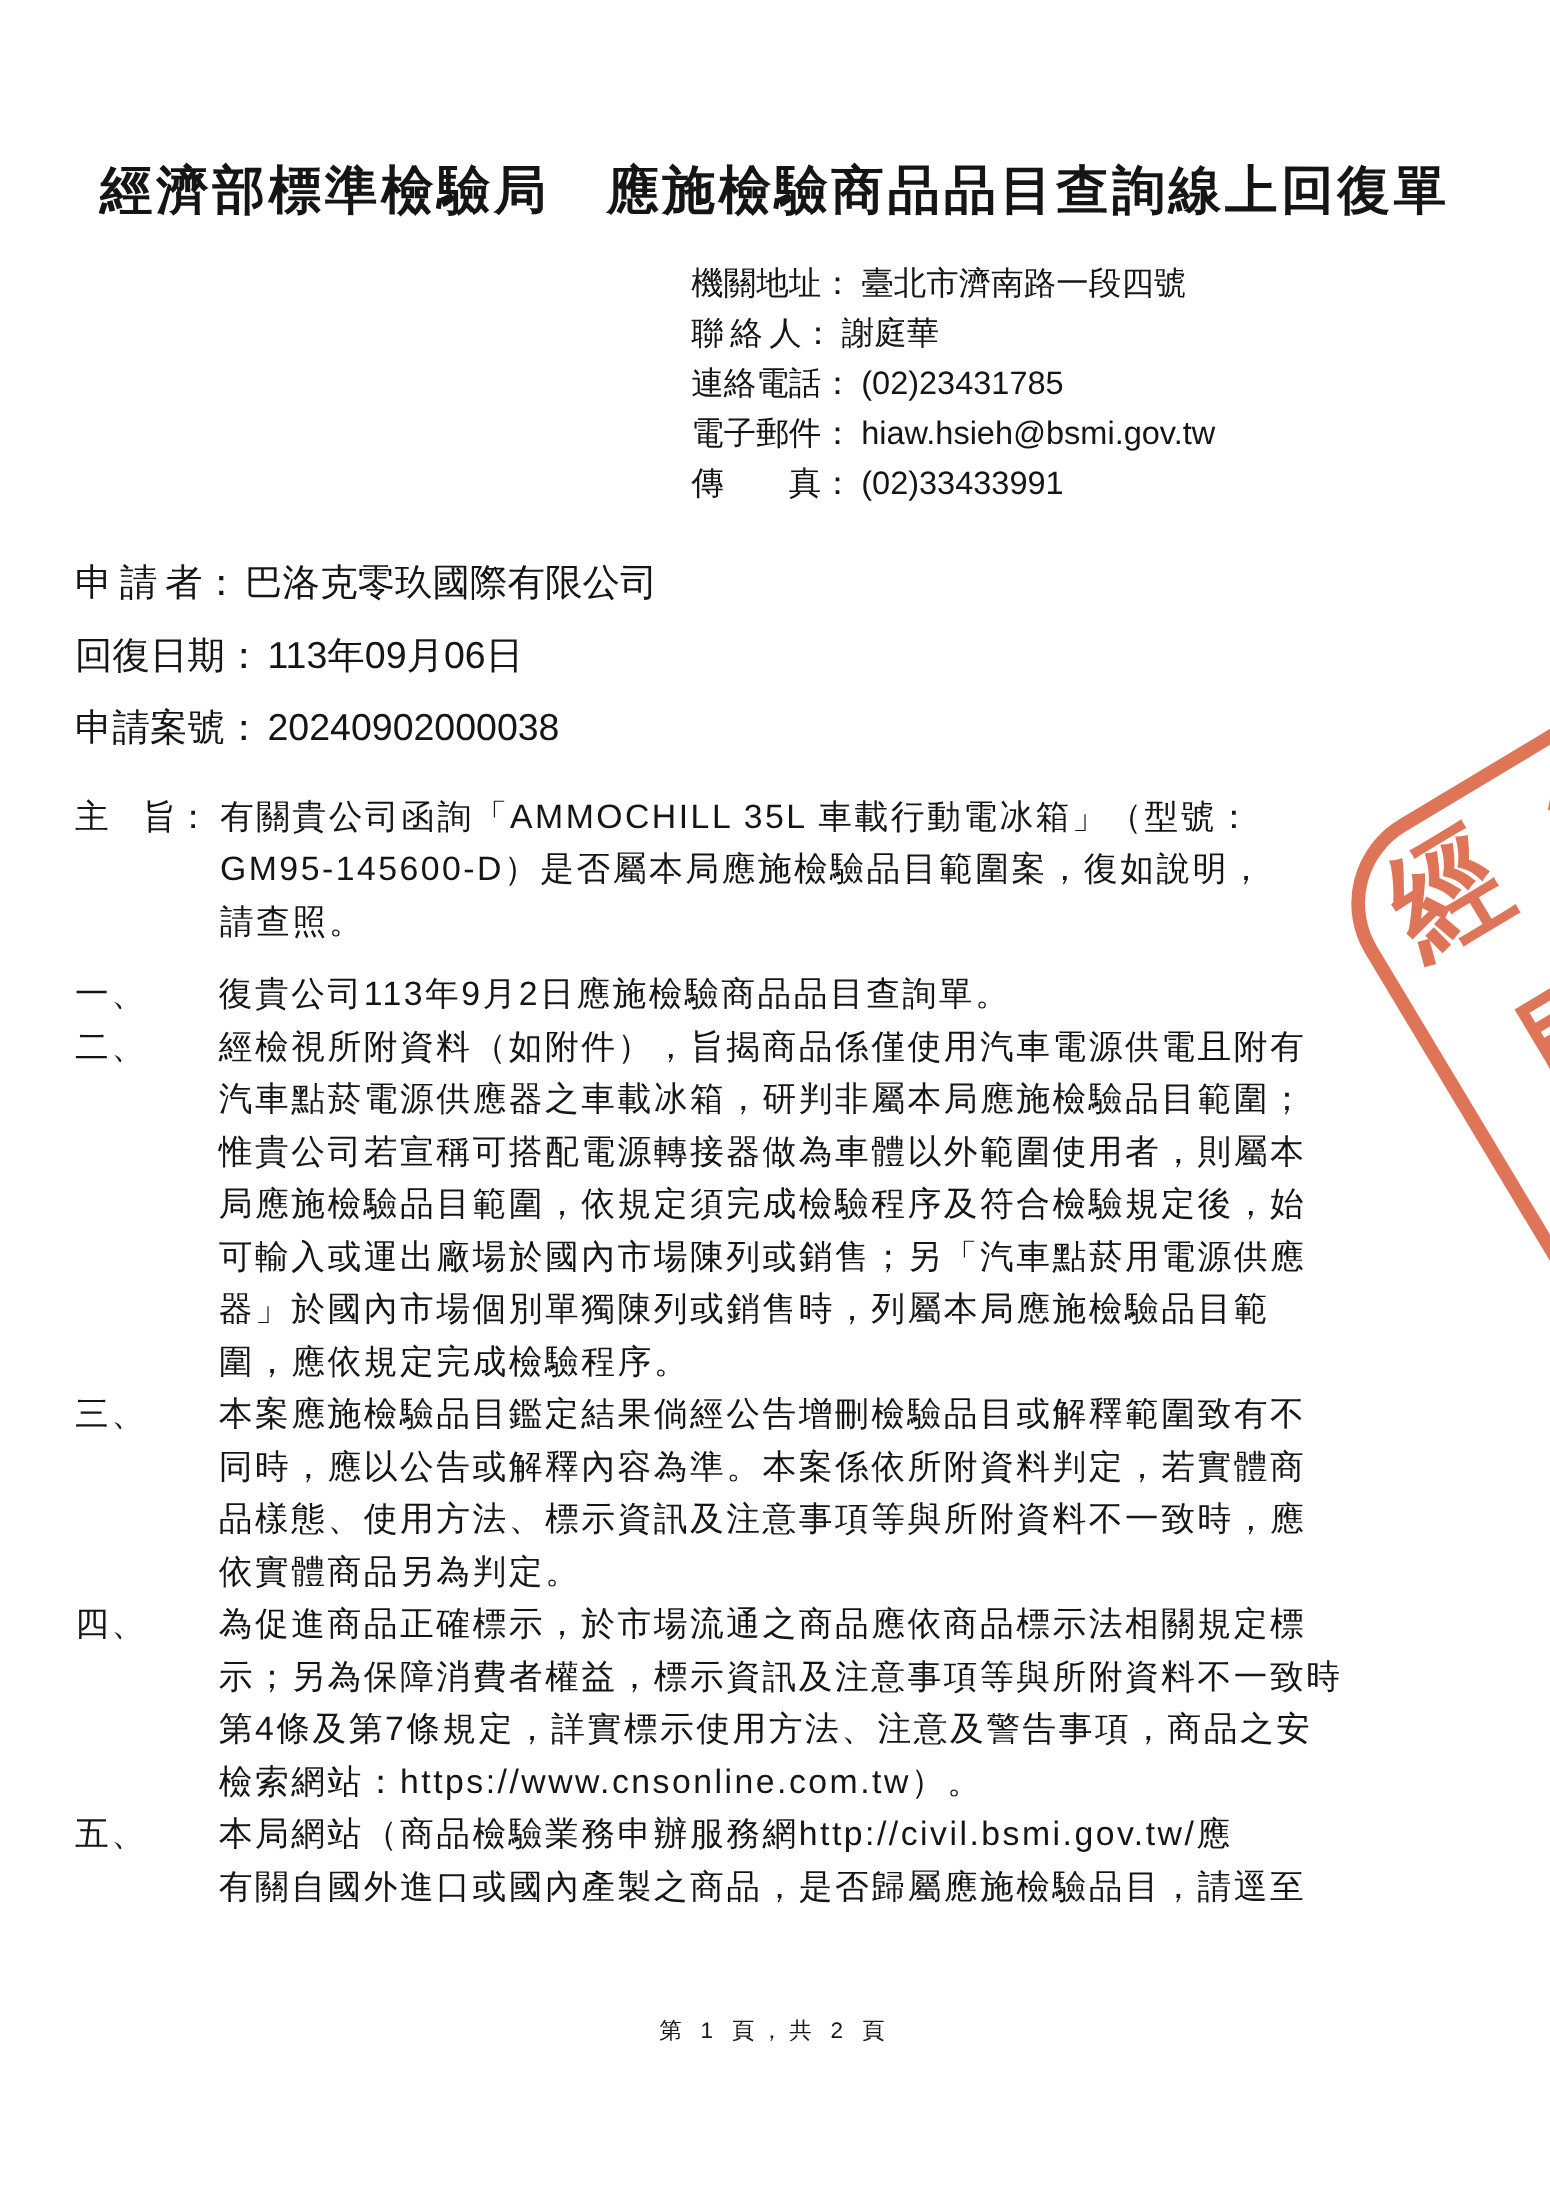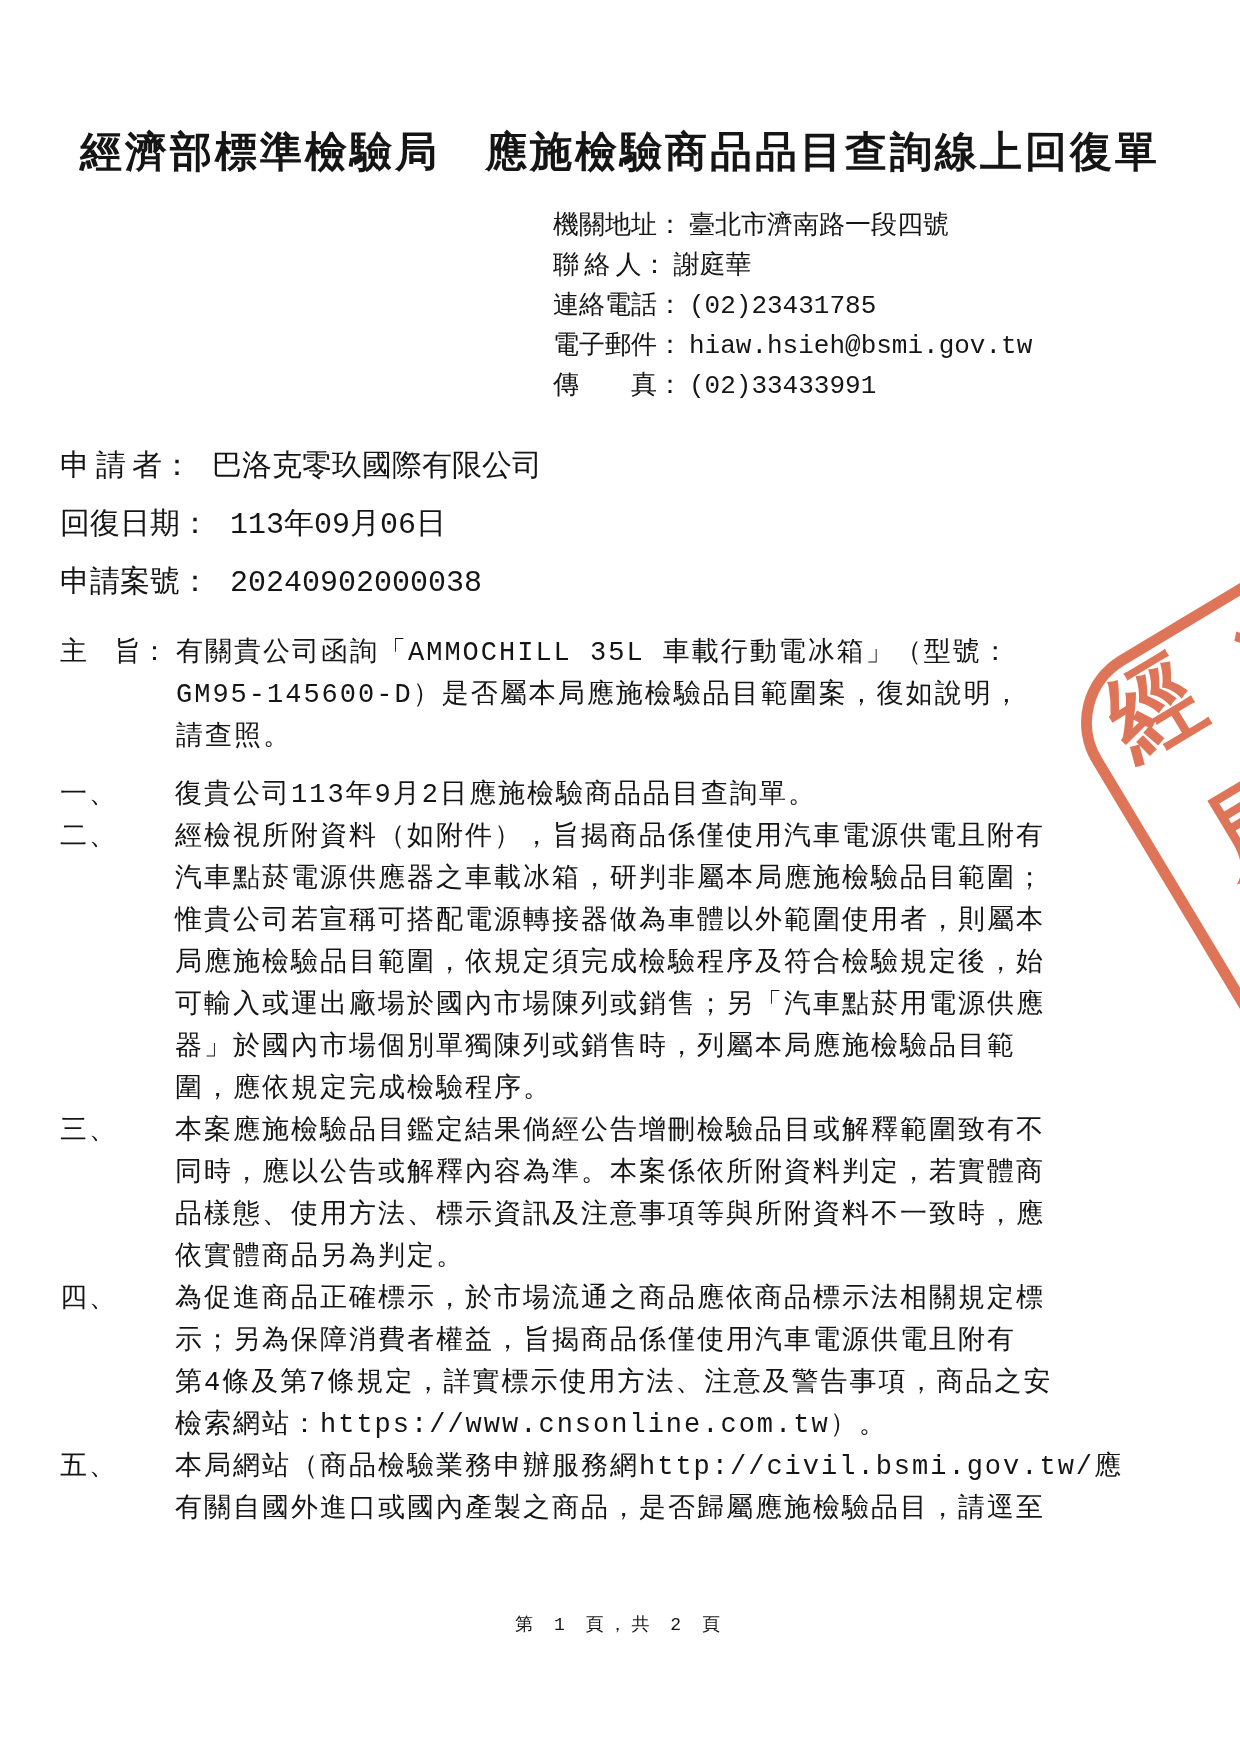--- a/index.html
+++ b/index.html
@@ -1,33 +1,33 @@
 <!DOCTYPE html>
 <html><head>
 <meta charset="utf-8">
 <style>
   html,body{margin:0;padding:0;background:#ffffff;}
   .page{
     position:relative;width:1240px;height:1755px;background:#ffffff;
     overflow:hidden;color:#151515;
-    font-family:Liberation Mono, monospace;
+    font-family:Liberation Sans, sans-serif;
   }
   .title{
     position:absolute;top:124px;left:0;width:100%;
     text-align:center;font-size:42px;font-weight:600;letter-spacing:3px;
     white-space:nowrap;
   }
   
   .contact{position:absolute;left:553px;top:206px;font-size:26px;line-height:40px;}
   .contact-row{white-space:nowrap;}
   .c-value{margin-left:6px;}
   
   .meta{position:absolute;left:60px;top:446px;font-size:30px;}
   .meta-row{line-height:42px;margin-bottom:16px;white-space:nowrap;}
-  .m-value{margin-left:20px;}
+  .m-value{margin-left:4px;}
   
   .bodyblock{position:absolute;left:60px;top:632px;font-size:27px;line-height:42px;}
   .sec{display:flex;align-items:flex-start;}
   .sec-label{flex:0 0 auto;margin-right:8px;white-space:nowrap;}
   .line{white-space:nowrap;letter-spacing:2px;}
   .items{margin-top:16px;}
   .item{display:flex;align-items:flex-start;}
   .item-no{flex:0 0 115px;letter-spacing:2px;}
   
   .footer{
@@ -130,21 +130,21 @@
           <div class="line">同時，應以公告或解釋內容為準。本案係依所附資料判定，若實體商</div>
           <div class="line">品樣態、使用方法、標示資訊及注意事項等與所附資料不一致時，應</div>
           <div class="line">依實體商品另為判定。</div>
         </div>
       </div>
 
       <div class="item">
         <span class="item-no">四、</span>
         <div>
           <div class="line">為促進商品正確標示，於市場流通之商品應依商品標示法相關規定標</div>
-          <div class="line">示；另為保障消費者權益，旨揭商品係僅使用汽車電源供電且附有</div>
+          <div class="line">示；另為保障消費者權益，標示資訊及注意事項等與所附資料不一致時</div>
           <div class="line">第4條及第7條規定，詳實標示使用方法、注意及警告事項，商品之安</div>
           <div class="line">檢索網站：https://www.cnsonline.com.tw）。</div>
         </div>
       </div>
 
       <div class="item">
         <span class="item-no">五、</span>
         <div>
           <div class="line">本局網站（商品檢驗業務申辦服務網http://civil.bsmi.gov.tw/應</div>
           <div class="line">有關自國外進口或國內產製之商品，是否歸屬應施檢驗品目，請逕至</div>

